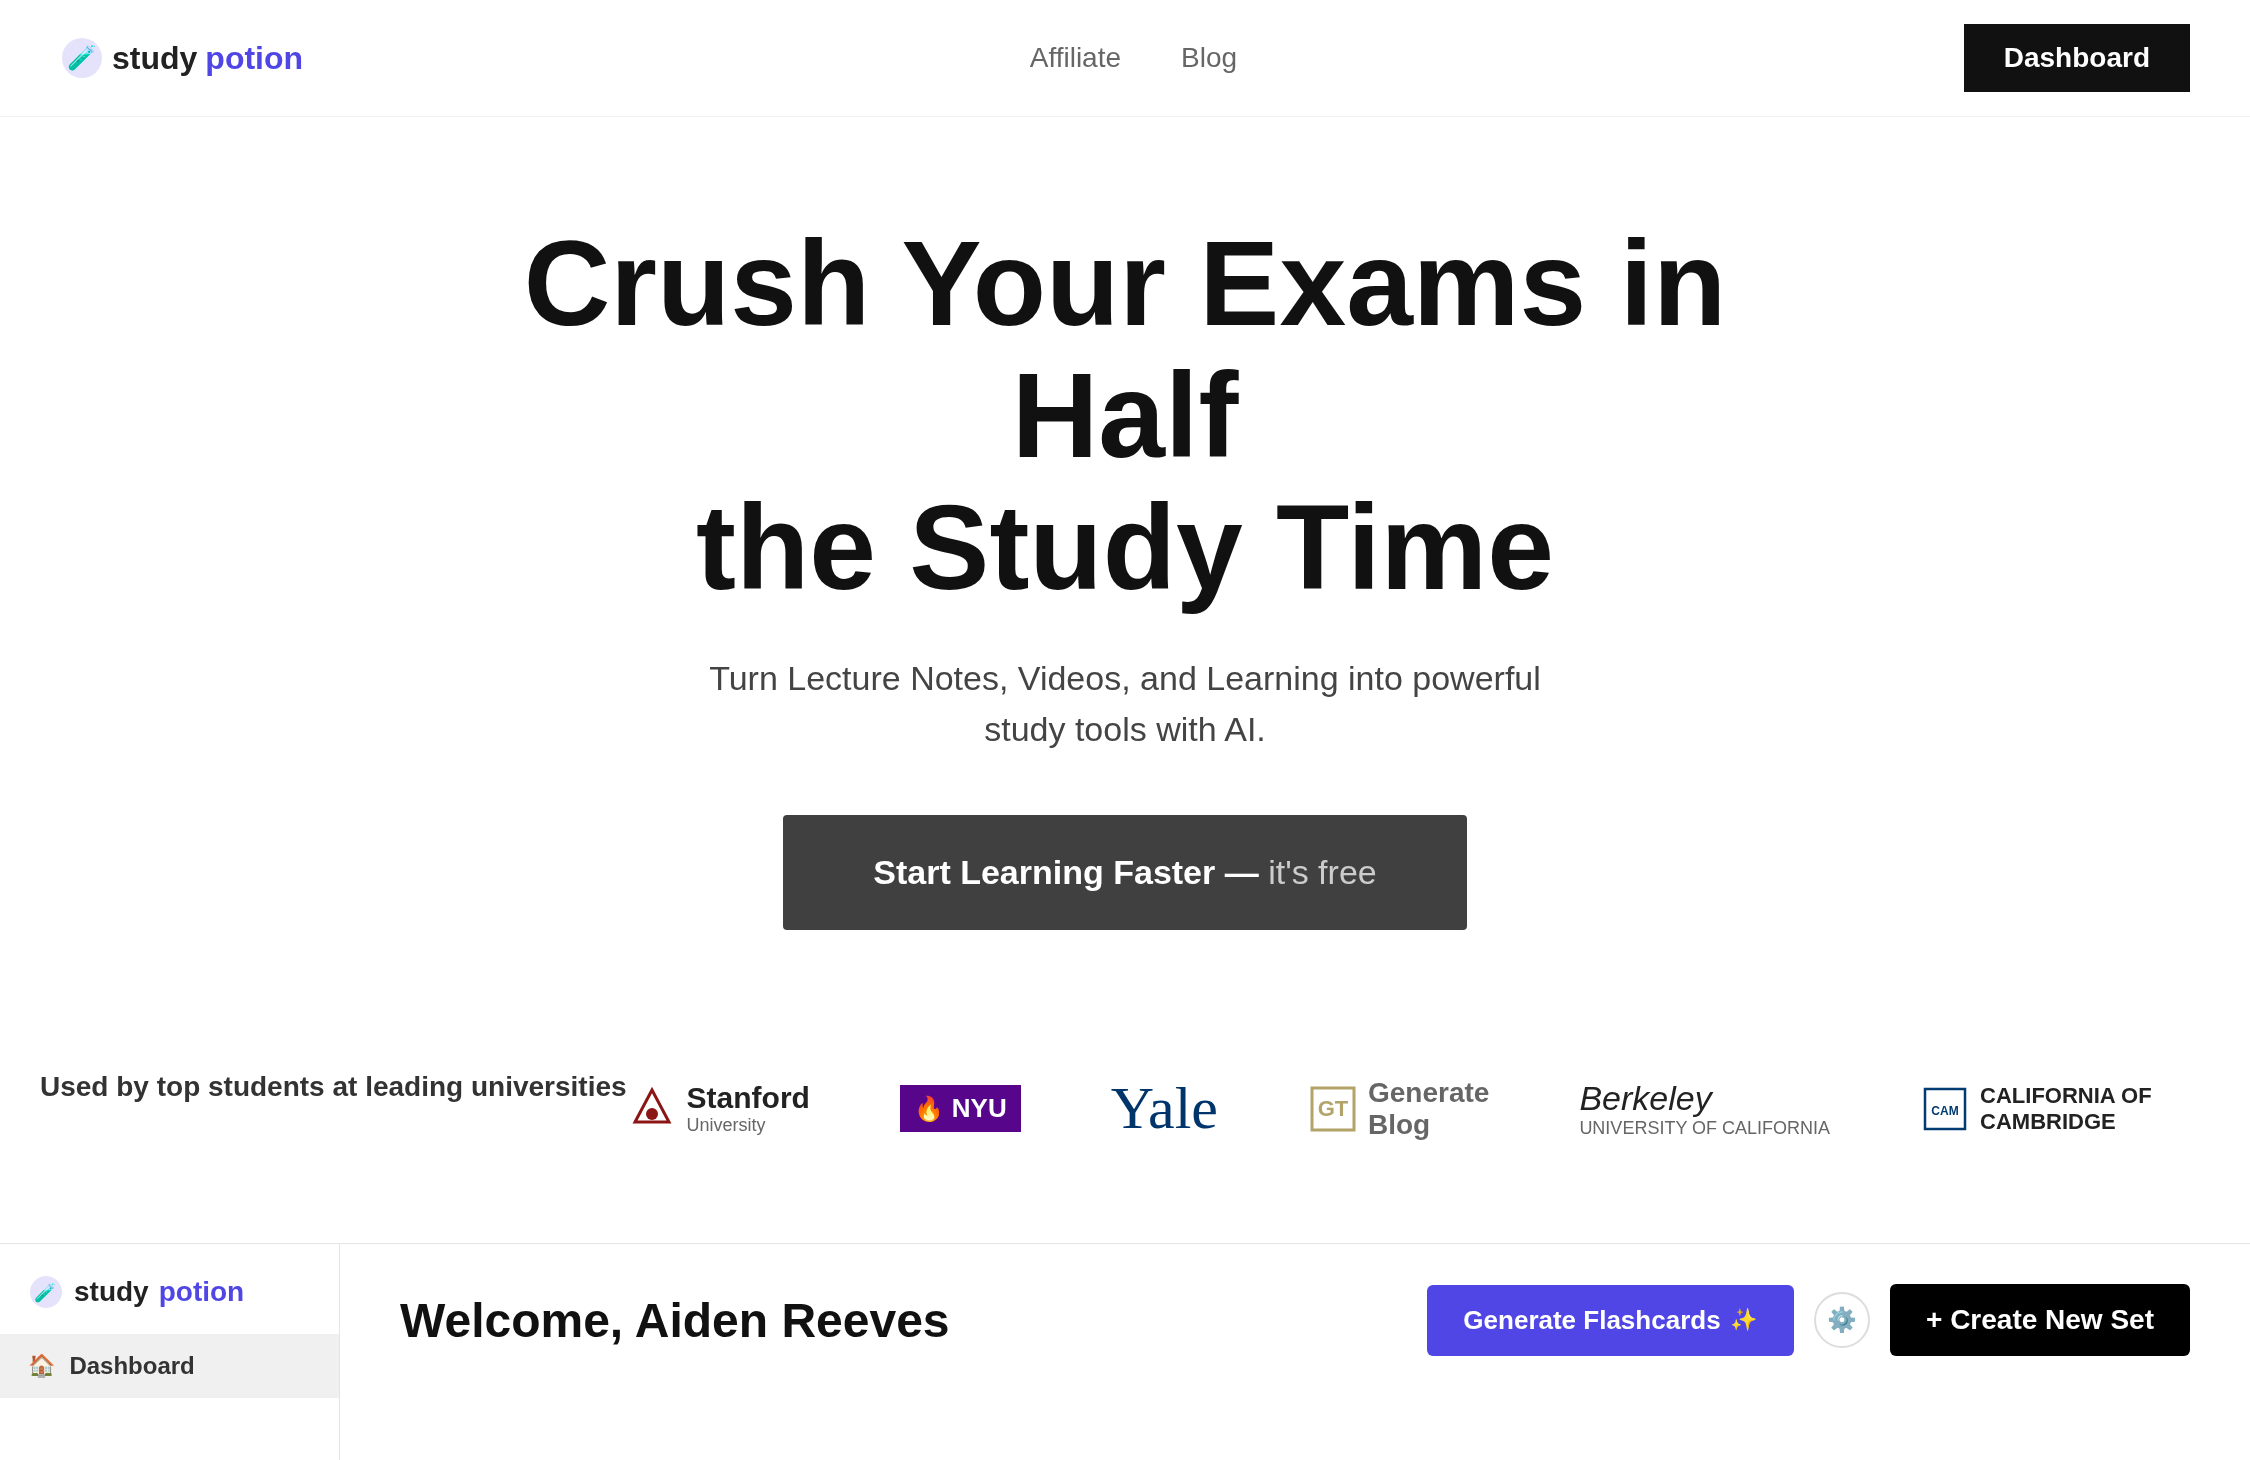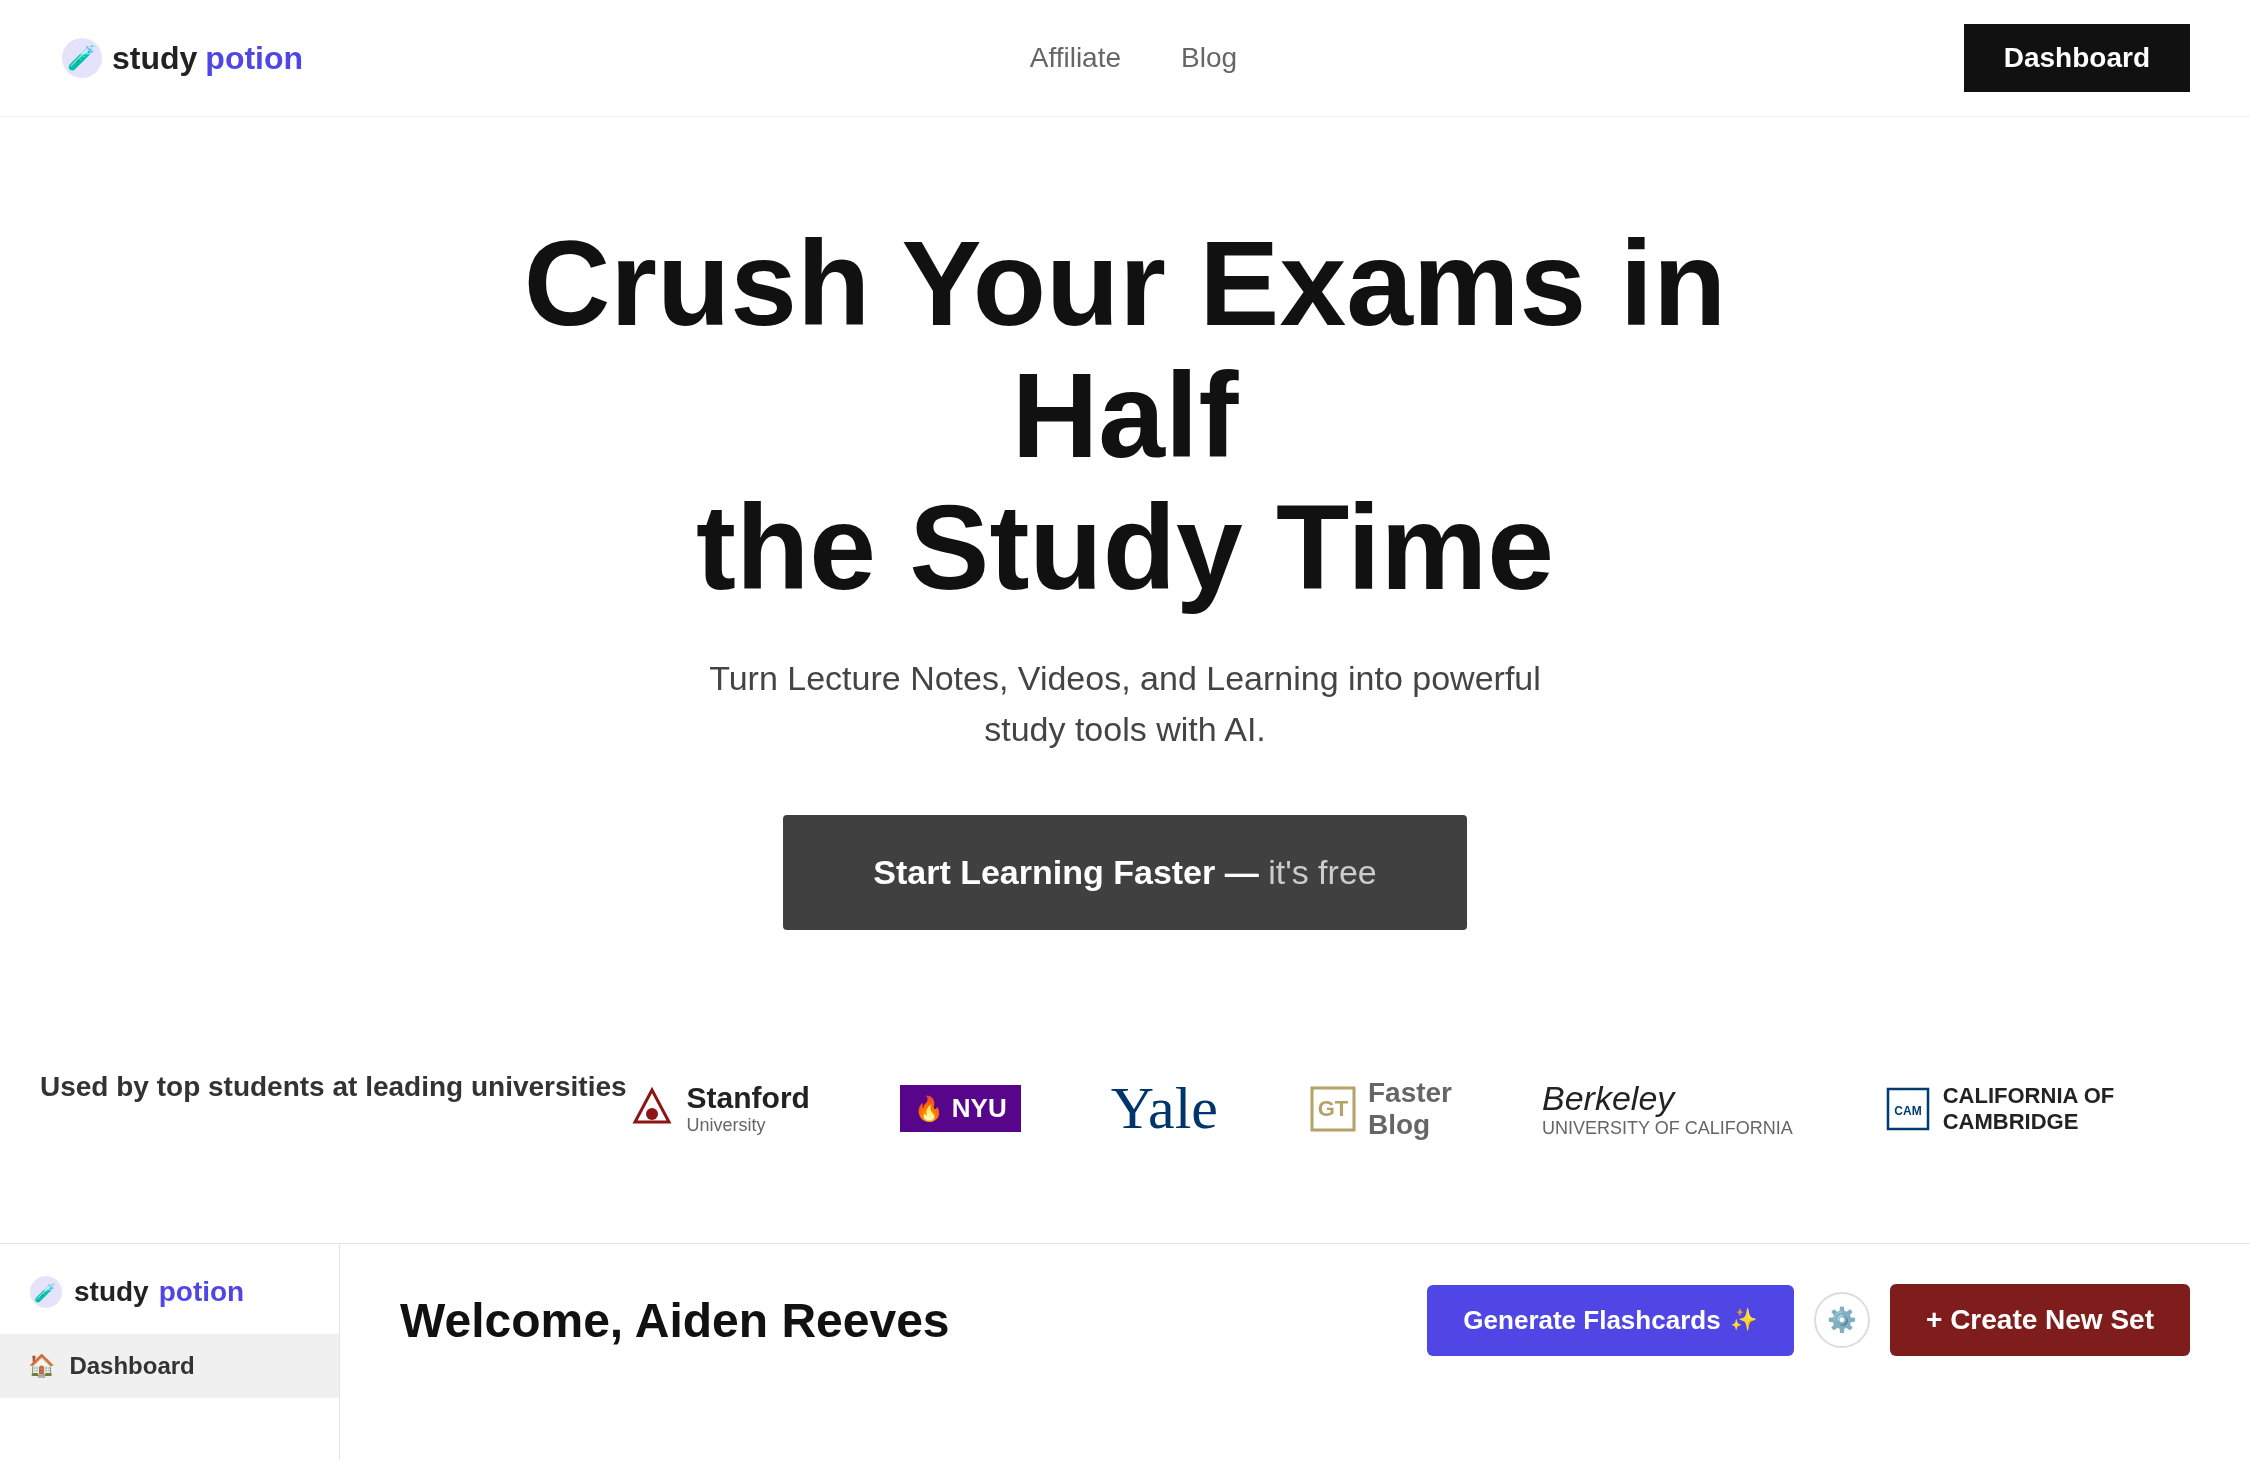--- a/index.html
+++ b/index.html
@@ -272,21 +272,21 @@
       border-radius: 50%;
       border: 2px solid #ddd;
       background: #fff;
       display: flex;
       align-items: center;
       justify-content: center;
       cursor: pointer;
       font-size: 24px;
     }
     .create-new-btn {
-      background: #7f1d1d;
+      background: #000000;
       color: #fff;
       border: none;
       padding: 20px 36px;
       font-size: 28px;
       font-weight: 600;
       border-radius: 6px;
       cursor: pointer;
     }
   </style>
 </head>
@@ -348,21 +348,21 @@
     </div>
 
     <div class="uni-logo">
       <div class="uni-logo-icon">
         <svg width="50" height="50" viewBox="0 0 50 50">
           <rect x="4" y="4" width="42" height="42" fill="none" stroke="#b3a369" stroke-width="3"></rect>
           <text x="25" y="32" text-anchor="middle" font-size="22" font-weight="900" fill="#b3a369">GT</text>
         </svg>
       </div>
       <div>
-        <div class="gt-text-main">Faster</div>
+        <div class="gt-text-main">Generate</div>
         <div class="gt-text-main">Blog</div>
       </div>
     </div>
 
     <div class="uni-logo">
       <div>
         <div class="berkeley-text">Berkeley</div>
         <div class="berkeley-sub">UNIVERSITY OF CALIFORNIA</div>
       </div>
     </div>

